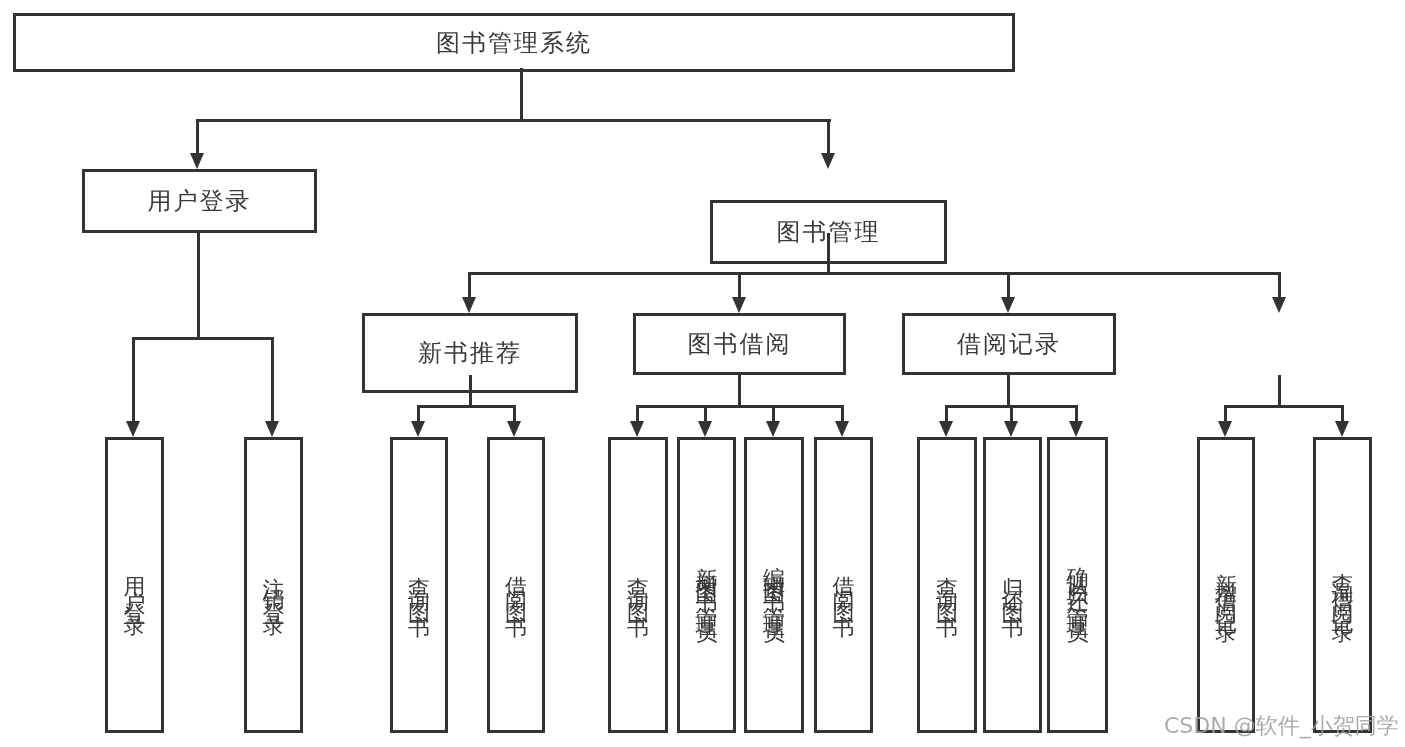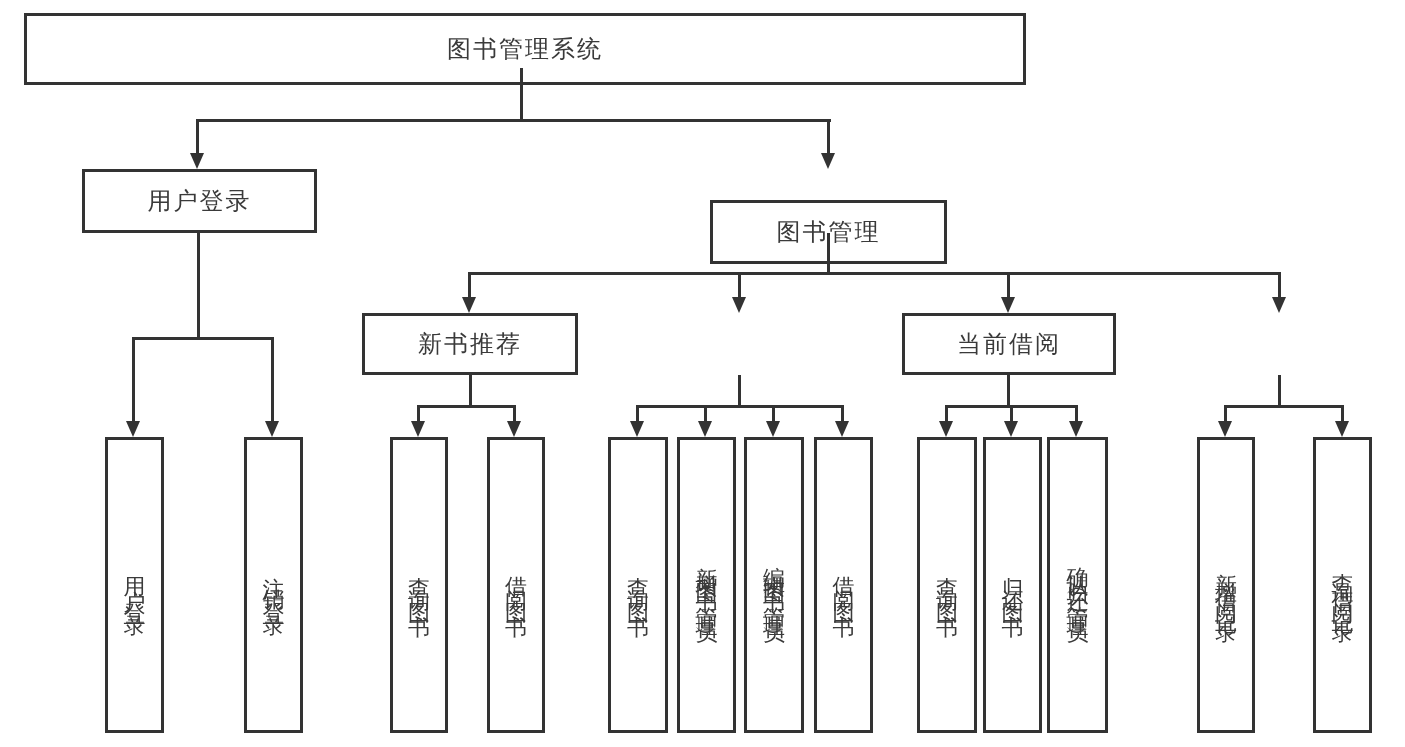--- a/index.html
+++ b/index.html
@@ -50,21 +50,21 @@
     opacity: 0.9;
     z-index: 5;
     white-space: nowrap;
   }
 </style>
 </head>
 <body>
 
 <div id="canvas">
 
-  <div class="box hnode" style="left:24px; top:13px; width:1002px; height:72px;font-family:Liberation Serif, serif;">
+  <div class="box hnode" style="left:13px; top:13px; width:1002px; height:59px;font-family:Liberation Serif, serif;">
     <span>图书管理系统</span>
   </div>
 
   <div class="vline" style="left:520px; top:68px; height:54px;"></div>
   <div class="hline" style="left:197px; top:119px; width:634px;"></div>
   <div class="vline" style="left:196px; top:119px; height:36px;"></div>
   <div class="arrow" style="left:190px; top:153px;"></div>
   <div class="vline" style="left:827px; top:119px; height:36px;"></div>
   <div class="arrow" style="left:821px; top:153px;"></div>
 
@@ -86,25 +86,28 @@
   <div class="hline" style="left:468px; top:272px; width:813px;"></div>
   <div class="vline" style="left:468px; top:272px; height:27px;"></div>
   <div class="arrow" style="left:462px; top:297px;"></div>
   <div class="vline" style="left:738px; top:272px; height:27px;"></div>
   <div class="arrow" style="left:732px; top:297px;"></div>
   <div class="vline" style="left:1007px; top:272px; height:27px;"></div>
   <div class="arrow" style="left:1001px; top:297px;"></div>
   <div class="vline" style="left:1278px; top:272px; height:27px;"></div>
   <div class="arrow" style="left:1272px; top:297px;"></div>
 
-  <div class="box hnode" style="left:362px; top:313px; width:216px; height:62px;">
+  <div class="box hnode" style="left:362px; top:313px; width:216px; height:80px;">
     <span>新书推荐</span>
   </div>
+  <div class="box hnode" style="left:633px; top:313px; width:213px; height:62px;">
+    <span>图书借阅</span>
+  </div>
   <div class="box hnode" style="left:902px; top:313px; width:214px; height:62px;">
-    <span>当前借阅</span>
+    <span>借阅记录</span>
   </div>
 
   <div class="vline" style="left:469px; top:375px; height:33px;"></div>
   <div class="hline" style="left:418px; top:405px; width:98px;"></div>
   <div class="vline" style="left:417px; top:405px; height:18px;"></div>
   <div class="arrow" style="left:411px; top:421px;"></div>
   <div class="vline" style="left:513px; top:405px; height:18px;"></div>
   <div class="arrow" style="left:507px; top:421px;"></div>
 
   <div class="vline" style="left:738px; top:375px; height:33px;"></div>
@@ -171,14 +174,15 @@
     <span class="vlabel">确认归还（管理员）</span>
   </div>
 
   <div class="box vnode sp6" style="left:1197px; top:437px; width:58px; height:296px;">
     <span class="vlabel">新增借阅记录</span>
   </div>
   <div class="box vnode sp6" style="left:1313px; top:437px; width:59px; height:296px;">
     <span class="vlabel">查询借阅记录</span>
   </div>
 
+  <div id="watermark">CSDN @软件_小贺同学</div>
 
 </div>
 
 </body></html>

